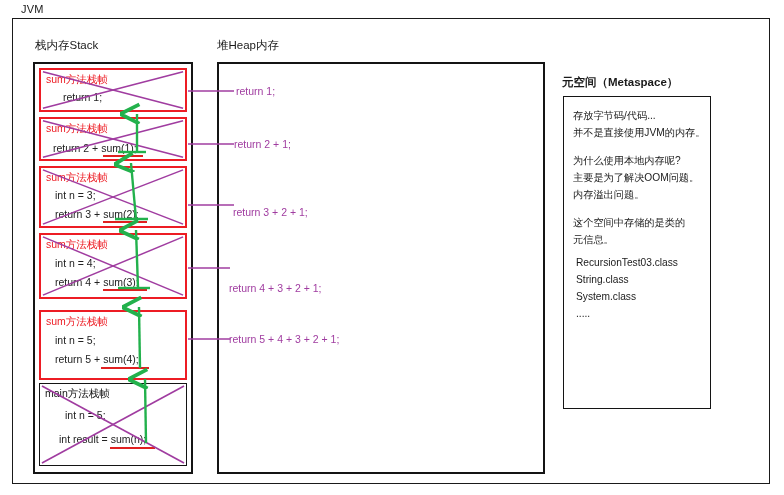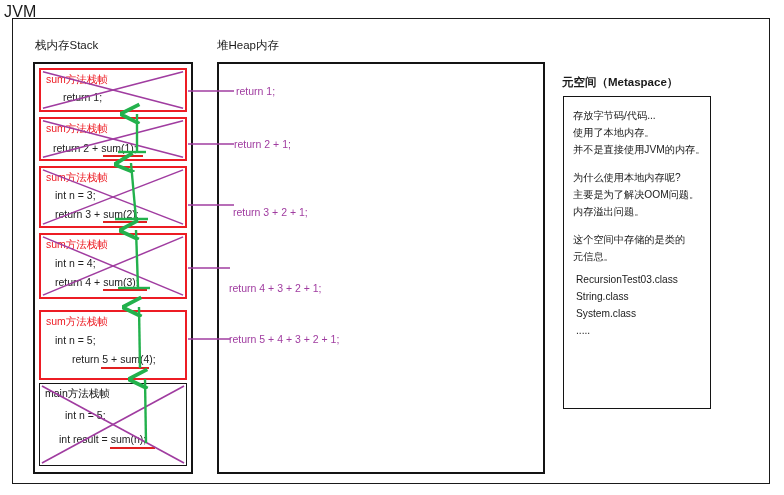--- a/index.html
+++ b/index.html
@@ -10,22 +10,22 @@
     width: 784px; height: 495px;
     font-family: "Liberation Sans", "DejaVu Sans", sans-serif;
     position: relative;
     overflow: hidden;
     color: #1a1a1a;
   }
   .abs { position: absolute; }
 
   
   #jvm-title {
-    left: 4px; top: 3px;
-    font-size: 16px;
+    left: 21px; top: 3px;
+    font-size: 11px;
     color: #1a1a1a;
     letter-spacing: .2px;
   }
 
   
   #jvm-frame {
     left: 12px; top: 18px;
     width: 758px; height: 466px;
     border: 1.5px solid #1a1a1a;
     box-sizing: border-box;
@@ -172,21 +172,21 @@
   <div class="red-underline" style="left:62px; top:54px; width:44px;"></div>
   <svg class="xmark" viewBox="0 0 148 66" preserveAspectRatio="none">
     <line x1="2" y1="2" x2="146" y2="64" stroke="#a03ca0" stroke-width="1.6"></line>
     <line x1="2" y1="64" x2="146" y2="2" stroke="#a03ca0" stroke-width="1.6"></line>
   </svg>
 </div>
 
 <div class="abs frame frame-red" style="left:39px; top:310px; width:148px; height:70px;">
   <div class="frame-title">sum方法栈帧</div>
   <div class="code-line" style="left:14px; top:22px;">int n = 5;</div>
-  <div class="code-line" style="left:14px; top:41px;margin-left:17px;">return 5 + sum(4);</div>
+  <div class="code-line" style="left:14px; top:41px;">return 5 + sum(4);</div>
   <div class="red-underline" style="left:60px; top:55px; width:48px;"></div>
 </div>
 
 <div class="abs frame frame-black" style="left:39px; top:383px; width:148px; height:83px;">
   <div class="frame-title black-title">main方法栈帧</div>
   <div class="code-line" style="left:25px; top:25px;">int n = 5;</div>
   <div class="code-line" style="left:19px; top:49px;">int result = sum(n);</div>
   <div class="red-underline" style="left:70px; top:63px; width:45px;"></div>
   <svg class="xmark" viewBox="0 0 148 83" preserveAspectRatio="none">
     <line x1="2" y1="2" x2="146" y2="81" stroke="#a03ca0" stroke-width="1.6"></line>
@@ -238,21 +238,20 @@
 </svg>
 
 <div class="heap-return" style="left:236px; top:85px;">return 1;</div>
 <div class="heap-return" style="left:234px; top:138px;">return 2 + 1;</div>
 <div class="heap-return" style="left:233px; top:206px;">return 3 + 2 + 1;</div>
 <div class="heap-return" style="left:229px; top:262px;margin-top:20px;">return 4 + 3 + 2 + 1;</div>
 <div class="heap-return" style="left:229px; top:333px;">return 5 + 4 + 3 + 2 + 1;</div>
 
 <div class="abs" id="meta-box">
   <div class="meta-line">存放字节码/代码...</div>
-  <div class="meta-line">使用了本地内存。</div>
   <div class="meta-line">并不是直接使用JVM的内存。</div>
   <div class="meta-gap"></div>
   <div class="meta-line">为什么使用本地内存呢?</div>
   <div class="meta-line">主要是为了解决OOM问题。</div>
   <div class="meta-line">内存溢出问题。</div>
   <div class="meta-gap"></div>
   <div class="meta-line">这个空间中存储的是类的</div>
   <div class="meta-line">元信息。</div>
   <div class="meta-gap" style="height:6px;"></div>
   <div class="meta-line meta-indent">RecursionTest03.class</div>

